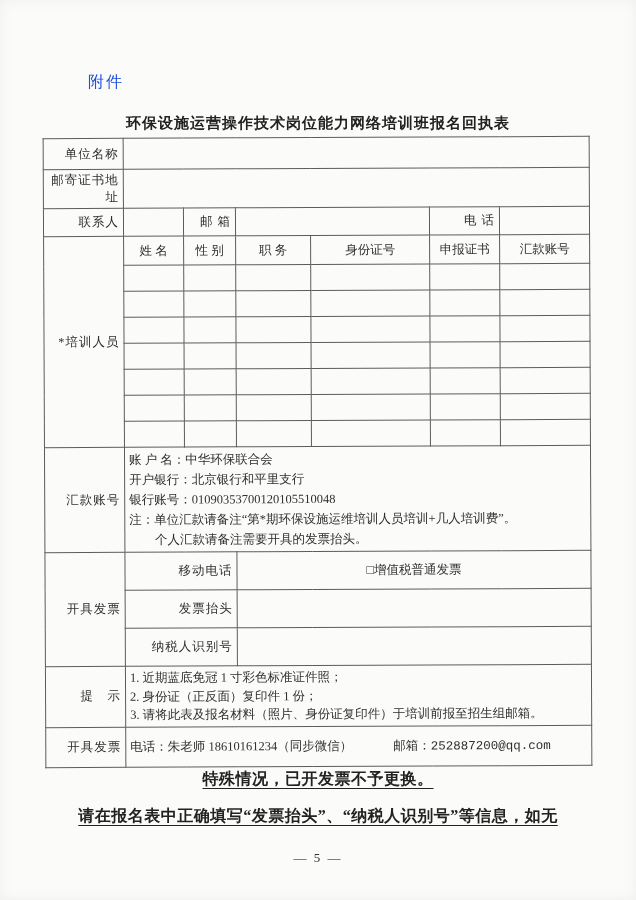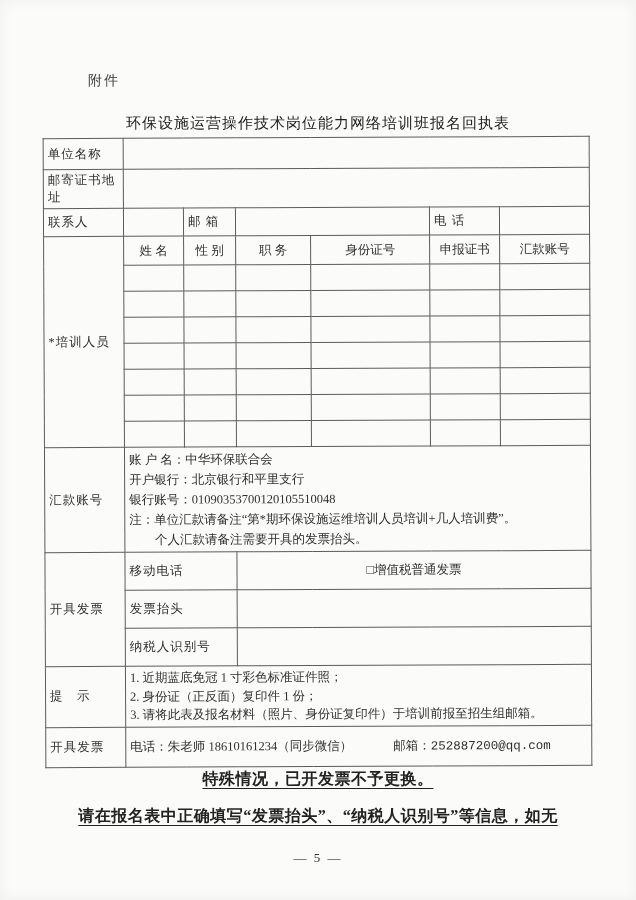--- a/index.html
+++ b/index.html
@@ -11,42 +11,42 @@
   .sheet{
     position:relative;
     width:636px;height:900px;
     background:#fbfbf9;
     color:#2e2e2e;
     overflow:hidden;
     box-shadow:inset 0 0 14px rgba(0,0,0,0.05);
   }
   .attachment{
     position:absolute;top:72px;left:88px;
-    font-size:14px;letter-spacing:2px;color:#404040;
+    font-size:16px;letter-spacing:2px;color:#1d4ed8;
   }
   .doc-title{
     position:absolute;top:114px;left:0;width:636px;
-    text-align:center;font-size:15px;font-weight:normal;
+    text-align:center;font-size:15px;font-weight:bold;
     letter-spacing:1px;color:#222;
   }
   table.form{
     position:absolute;top:137px;left:44px;
     width:546px;border-collapse:collapse;
     transform:rotate(-0.25deg);
     table-layout:fixed;
   }
   table.form td{
     border:1px solid #5c5c5a;
     font-size:12.5px;color:#2f2f2f;
     padding:2px 4px;
     vertical-align:middle;
     overflow:hidden;
   }
   td.c{text-align:center;}
-  td.label{text-align:left;letter-spacing:1px;}
+  td.label{text-align:right;letter-spacing:1px;}
   tr.r-unit td{height:26px;}
   tr.r-mail td{height:25px;}
   tr.r-contact td{height:23px;}
   tr.r-thead td{height:24px;}
   tr.trainee-empty-row td{height:21px;}
   td.remit-content{padding:6px 10px;}
   .remit-line{line-height:20px;white-space:nowrap;}
   .remit-indent{padding-left:2.05em;}
   tr.r-inv td{height:33px;}
   td.tips-content{padding:4px 10px;}

